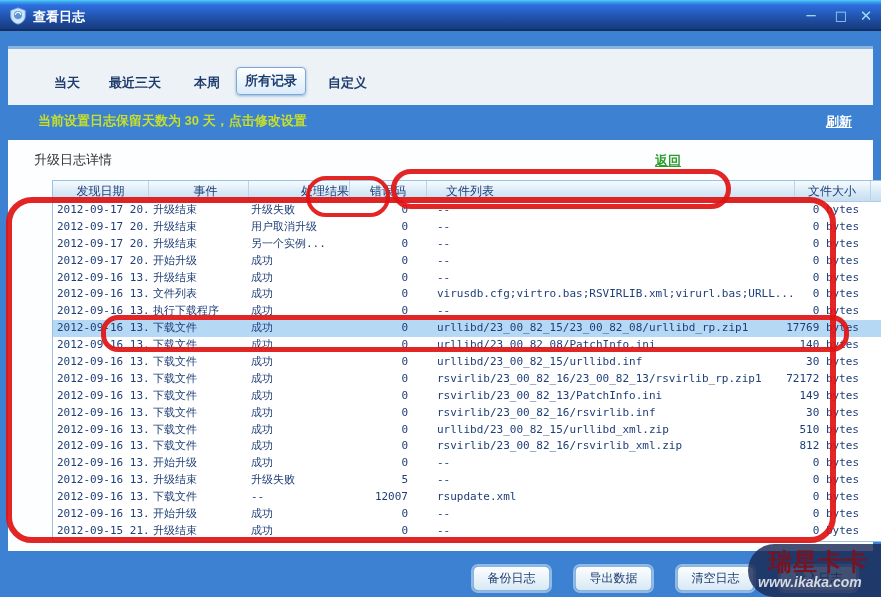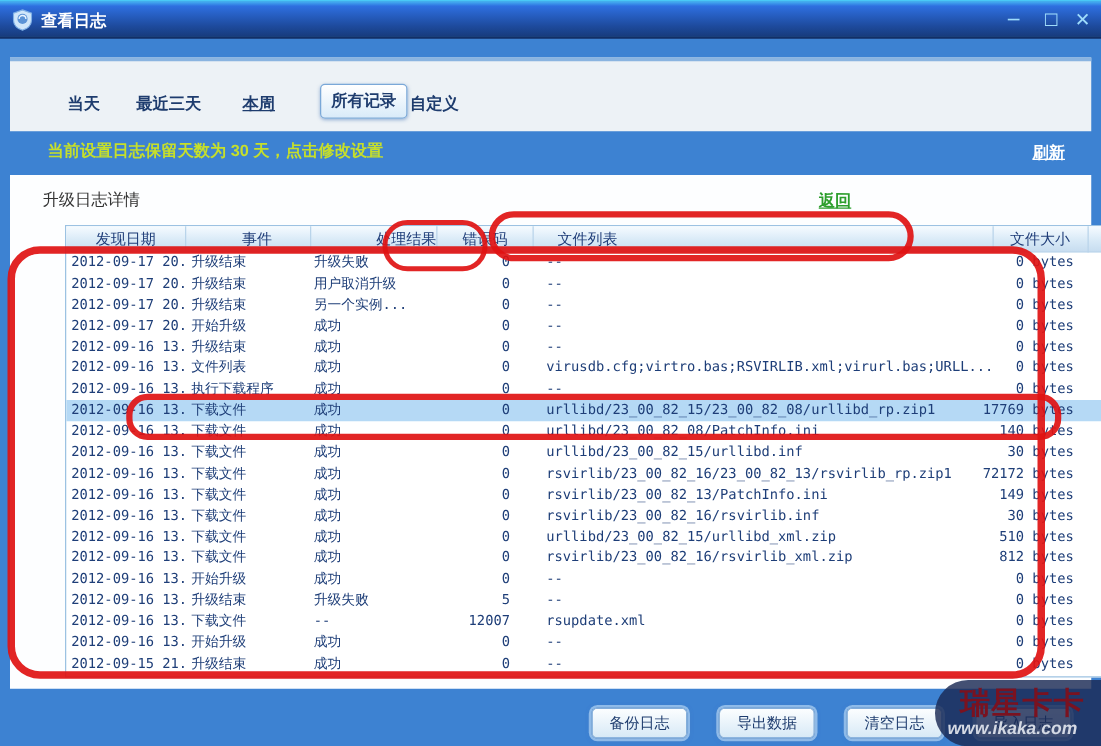--- a/index.html
+++ b/index.html
@@ -104,22 +104,22 @@
     </svg>
     <span id="win-title">查看日志</span>
     <span class="winctl" id="btn-min">─</span>
     <span class="winctl" id="btn-max">□</span>
     <span class="winctl" id="btn-close">✕</span>
   </div>
 
   <div id="tabbar">
       <span class="tab" style="left: 38px;">当天</span>
       <span class="tab" style="left: 93px;">最近三天</span>
-      <span class="tab" style="left: 178px; text-decoration: underline;">本周</span>
-      <span class="tab active" style="left: 228px; margin-left: 20px;">所有记录</span>
+      <span class="tab" style="left: 178px;">本周</span>
+      <span class="tab active" style="left: 228px;">所有记录</span>
       <span class="tab" style="left: 312px;">自定义</span>
     </div>
 
   <div id="notice"><span>当前设置日志保留天数为 30 天，点击</span><a>修改设置</a></div>
   <span id="refresh-link">刷新</span>
 
   <div id="panel">
     <span id="panel-title">升级日志详情</span>
     <span id="back-link">返回</span>
 

